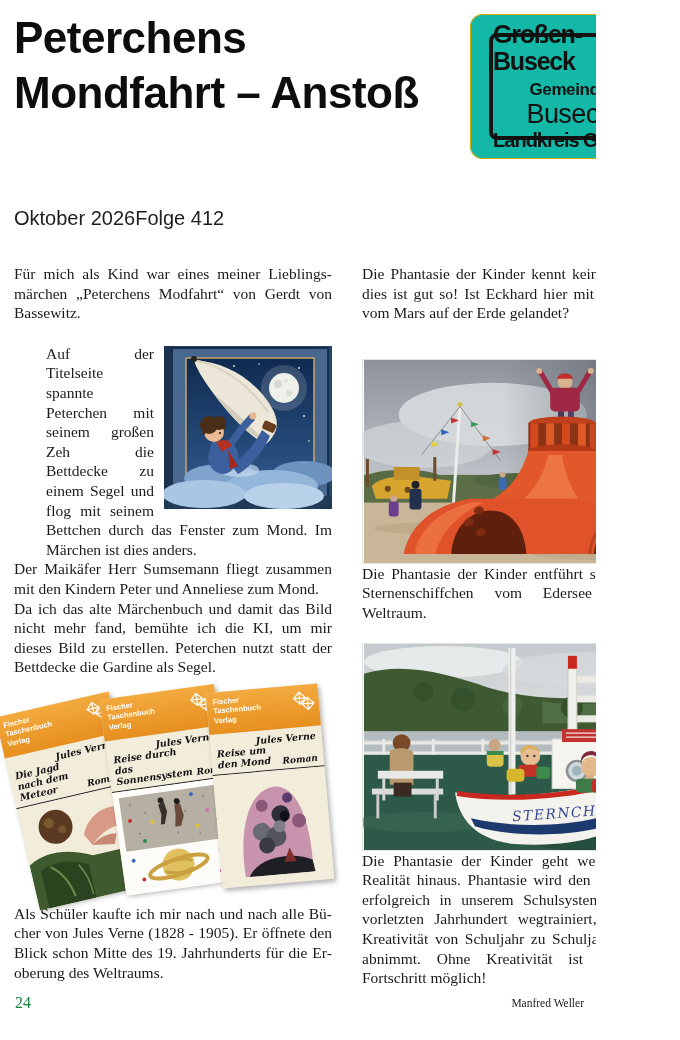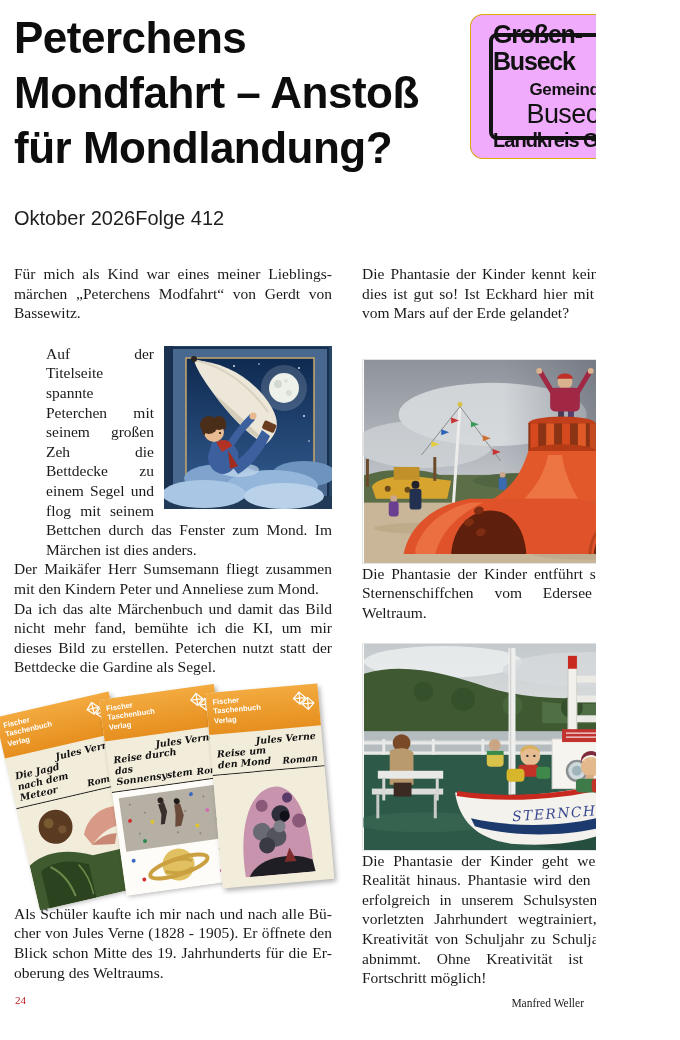--- a/index.html
+++ b/index.html
@@ -4,21 +4,21 @@
 <style>
   html,body{margin:0;padding:0;background:#ffffff;}
   .page{position:relative;width:596px;height:1040px;background:#fff;overflow:hidden;
         font-family:"Liberation Serif",serif;color:#1a1a1a;}
 
   
   .headline{position:absolute;left:14px;top:10px;width:460px;
             font-family:"Liberation Sans",sans-serif;font-weight:bold;
             font-size:44px;line-height:55px;letter-spacing:-0.5px;color:#0d0d0d;}
   .sign{position:absolute;left:470px;top:14px;width:198px;height:145px;
-        background:#f0abfc;border-radius:13px;box-sizing:border-box;padding:19px;
+        background:#14b8a6;border-radius:13px;box-sizing:border-box;padding:19px;
         box-shadow:0 0 0 1px #d8ad08 inset;}
   .sign-inner{width:100%;height:100%;border:4px solid #141414;border-radius:8px;
         box-sizing:border-box;display:flex;flex-direction:column;justify-content:center;
         align-items:center;font-family:"Liberation Sans",sans-serif;color:#111;
         line-height:1.08;}
   .sign-town{font-size:25px;font-weight:bold;letter-spacing:-1.2px;}
   .sign-gemeinde{font-size:17px;font-weight:bold;letter-spacing:-0.4px;margin-top:6px;}
   .sign-buseck{font-size:27px;font-weight:normal;letter-spacing:-0.6px;}
   .sign-landkreis{font-size:20px;font-weight:bold;letter-spacing:-1px;margin-top:1px;}
 
@@ -60,32 +60,31 @@
          font-size:9px;color:#111;white-space:nowrap;}
   .cover-art{display:block;width:100%;height:104px;}
 
   
   .photo{display:block;width:306px;border:1px solid #e2e2e0;box-sizing:border-box;
          background:#fff;}
   .photo1{margin-top:36px;height:205px;}
   .photo2{margin-top:20px;height:208px;}
 
   
-  .footer-page{position:absolute;left:15px;top:994px;font-size:11px;color:#b91c1c;}
+  .footer-page{position:absolute;left:15px;top:994px;font-size:16px;color:#15803d;}
   .footer-author{position:absolute;right:12px;top:997px;font-size:11.5px;color:#222;}
 </style>
 </head>
 <body>
 
 <div class="page">
 
   <div class="headline">
     <div>Peterchens</div>
     <div>Mondfahrt – Anstoß</div>
-    <div>für Mondlandung?</div>
   </div>
 
   <div class="sign">
     <div class="sign-inner">
       <div class="sign-town">Großen-Buseck</div>
       <div class="sign-gemeinde">Gemeinde</div>
       <div class="sign-buseck">Buseck</div>
       <div class="sign-landkreis">Landkreis Gießen</div>
     </div>
   </div>

